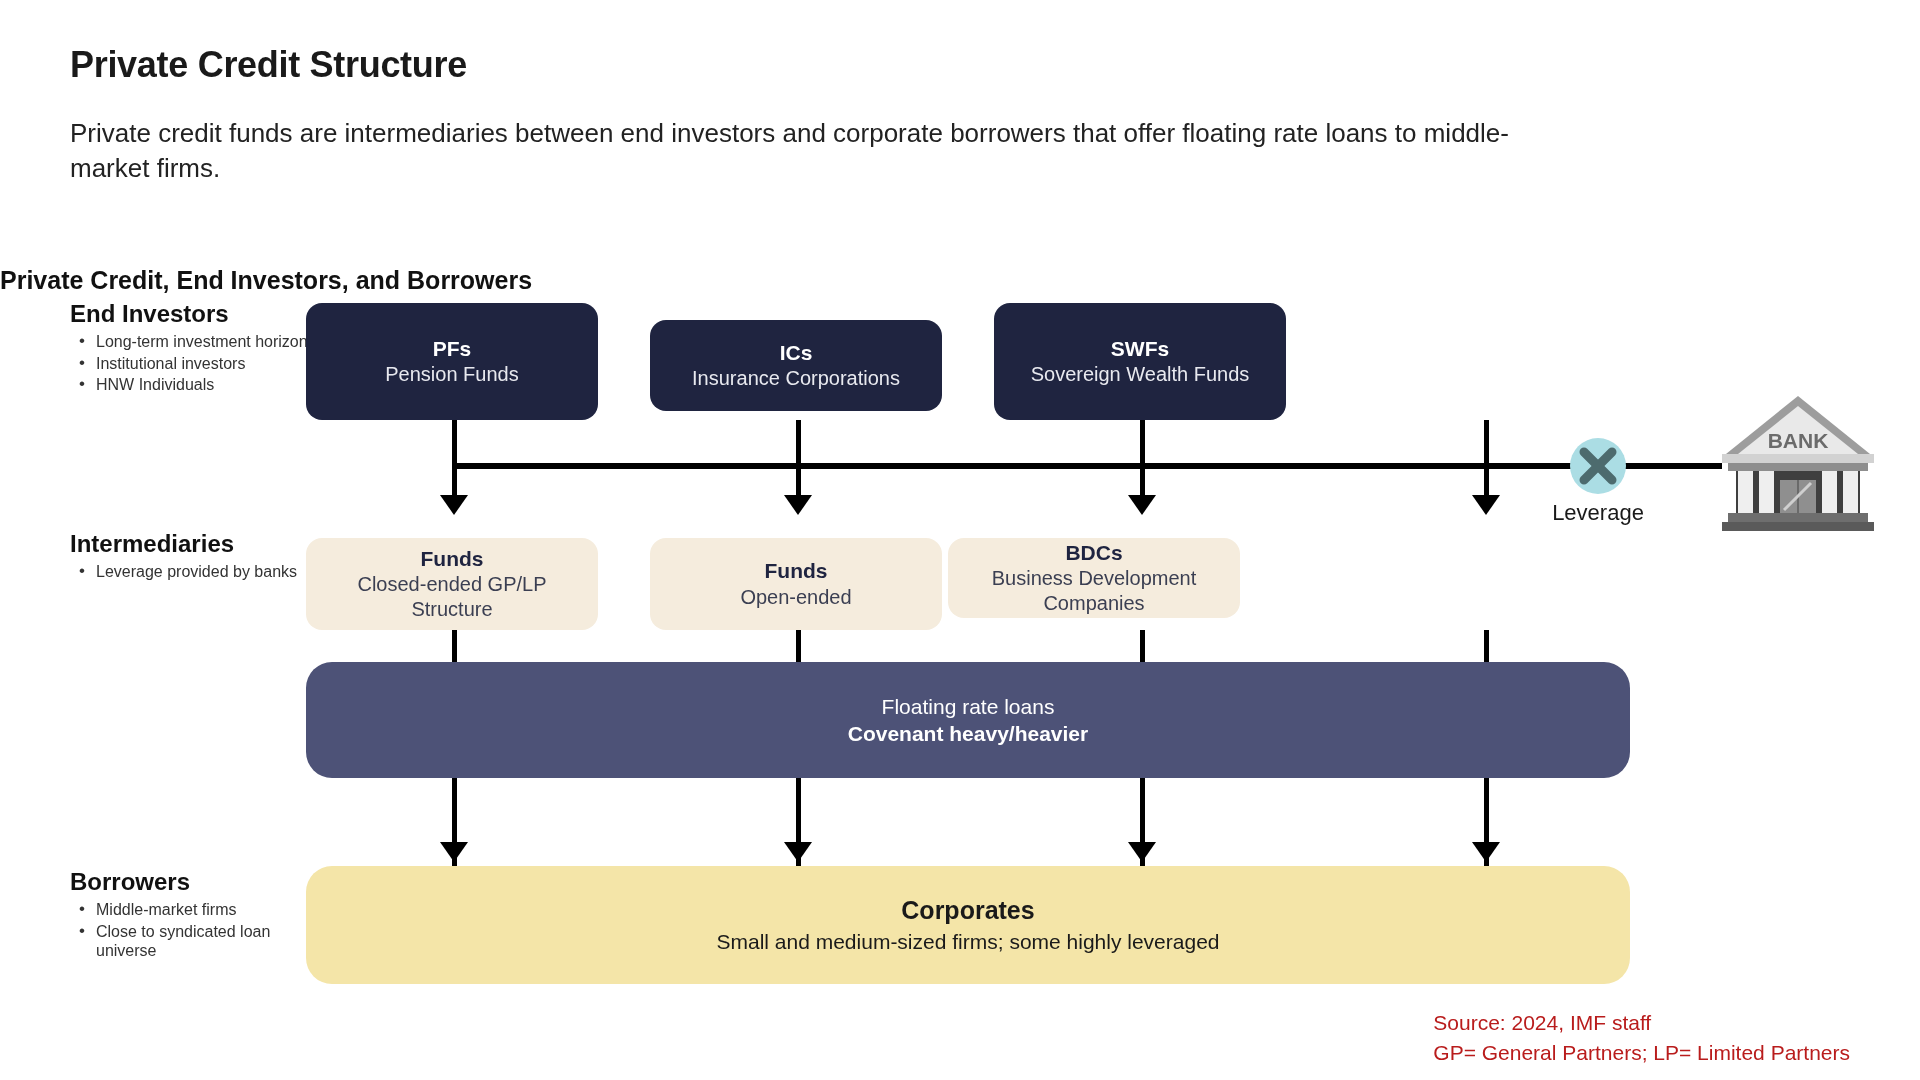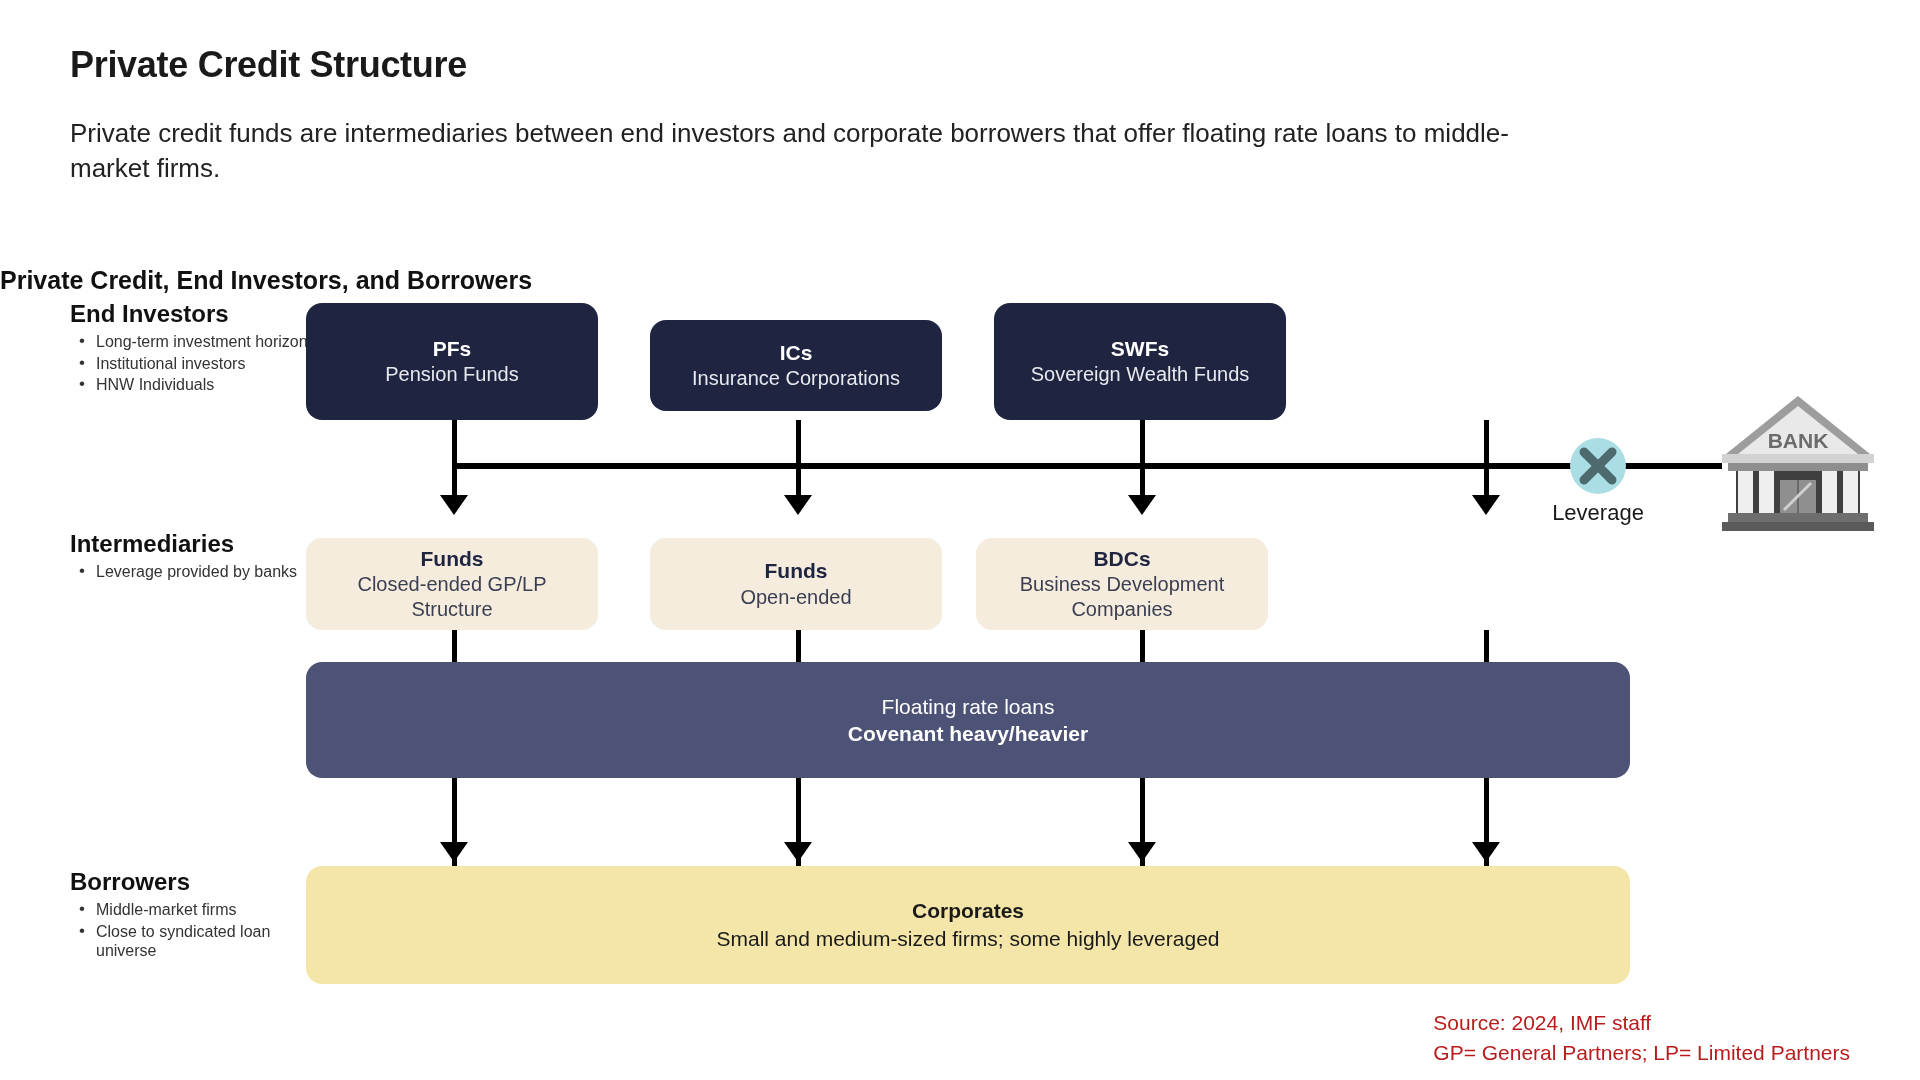--- a/index.html
+++ b/index.html
@@ -118,40 +118,40 @@
   .node-dark .n-sub { color: #e8e9ef; }
   .node-cream {
     background: #f5ecdd;
     color: #1f2440;
   }
   .node-cream .n-sub { color: #3b3f52; }
 
   
   .bar {
     position: absolute;
-    border-radius: 16px;
+    border-radius: 26px;
     display: flex;
     flex-direction: column;
     align-items: center;
     justify-content: center;
     text-align: center;
     box-sizing: border-box;
   }
   .bar-slate {
     background: #4d5277;
     color: #ffffff;
   }
   .bar-slate .b-l1 { font-size: 21px; font-weight: 400; line-height: 1.3; }
   .bar-slate .b-l2 { font-size: 21px; font-weight: bold; line-height: 1.3; }
   .bar-slate .b-l3 { font-size: 21px; font-weight: 400; line-height: 1.3; }
   .bar-yellow {
     background: #f4e5a8;
     color: #1a1a1a;
   }
-  .bar-yellow .b-l1 { font-size: 21px; font-weight: bold; line-height: 1.35; }
+  .bar-yellow .b-l1 { font-size: 25px; font-weight: bold; line-height: 1.35; }
   .bar-yellow .b-l2 { font-size: 21px; font-weight: 400; line-height: 1.35; }
 
   
   .vline {
     position: absolute;
     width: 5px;
     background: #000000;
   }
   .hline {
     position: absolute;
@@ -276,21 +276,21 @@
   </div>
 
   <div class="node node-cream" style="left:306px; top:538px; width:292px; height:92px;">
     <div class="n-title">Funds</div>
     <div class="n-sub">Closed-ended GP/LP Structure</div>
   </div>
   <div class="node node-cream" style="left:650px; top:538px; width:292px; height:92px;">
     <div class="n-title">Funds</div>
     <div class="n-sub">Open-ended</div>
   </div>
-  <div class="node node-cream" style="left:976px; top:538px; width:292px; height:92px;">
+  <div class="node node-cream" style="left:948px; top:538px; width:292px; height:80px;">
     <div class="n-title">BDCs</div>
     <div class="n-sub">Business Development Companies</div>
   </div>
 
   <div class="bar bar-slate" style="left:306px; top:662px; width:1324px; height:116px;">
     <div class="b-l1">Floating rate loans</div>
     <div class="b-l2">Covenant heavy/heavier</div>
   </div>
 
   <div class="bar bar-yellow" style="left:306px; top:866px; width:1324px; height:118px;">

